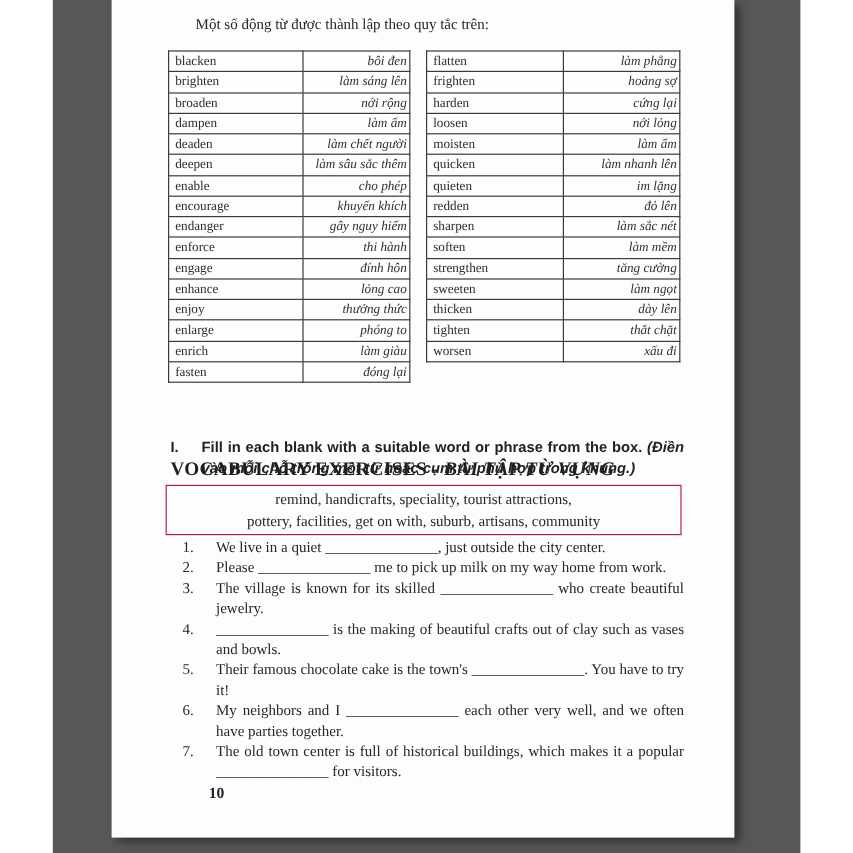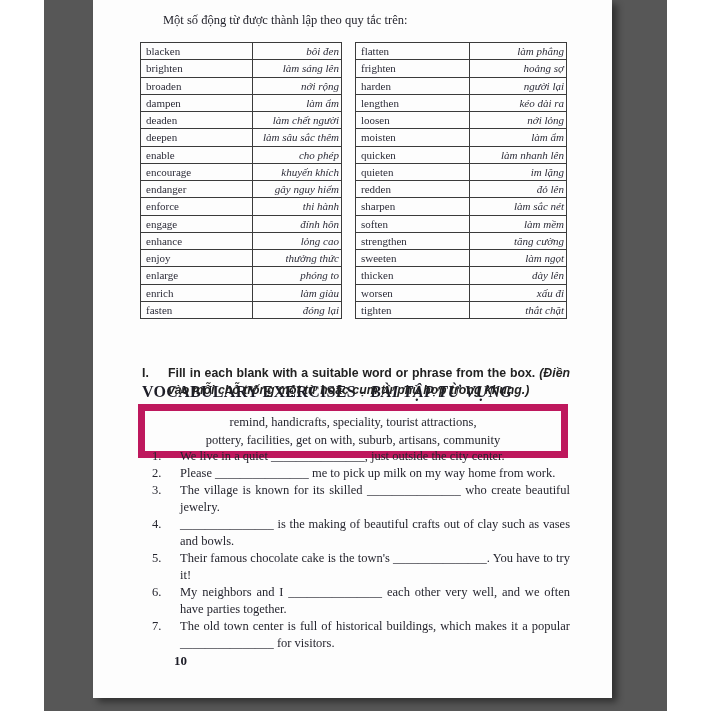--- a/index.html
+++ b/index.html
@@ -40,21 +40,21 @@
   .instruction{
     position:absolute;left:49px;top:365px;width:428px;display:flex;
     font-family:"Liberation Sans","DejaVu Sans",sans-serif;
     font-size:12.3px;font-weight:bold;line-height:17px;color:#222;
   }
   .instruction .numeral{width:26px;flex:none;}
   .instruction .instr-text{flex:1;text-align:justify;}
   .instruction .vi{font-style:italic;}
   .word-box{
     position:absolute;left:45px;top:404px;width:430px;
-    border:7px solid #be185d;padding:2px 6px;box-sizing:border-box;
+    border:1px solid #be185d;padding:2px 6px;box-sizing:border-box;
     font-size:12.5px;line-height:18px;text-align:center;color:#26262f;
   }
   .items{
     position:absolute;left:59px;top:448px;width:418px;
     font-size:12.5px;line-height:17px;color:#26262f;
   }
   .item{display:flex;}
   .item .num{width:28px;flex:none;}
   .item .txt{flex:1;text-align:justify;}
   .page-number{
@@ -145,25 +145,21 @@
       <tr>
           <td class="verb">flatten</td>
           <td class="meaning">làm phẳng</td>
         </tr>
           <tr>
           <td class="verb">frighten</td>
           <td class="meaning">hoảng sợ</td>
         </tr>
           <tr>
           <td class="verb">harden</td>
-          <td class="meaning">người lại</td>
-        </tr>
-          <tr>
-          <td class="verb">lengthen</td>
-          <td class="meaning">kéo dài ra</td>
+          <td class="meaning">cứng lại</td>
         </tr>
           <tr>
           <td class="verb">loosen</td>
           <td class="meaning">nới lỏng</td>
         </tr>
           <tr>
           <td class="verb">moisten</td>
           <td class="meaning">làm ẩm</td>
         </tr>
           <tr>
@@ -192,26 +188,26 @@
         </tr>
           <tr>
           <td class="verb">sweeten</td>
           <td class="meaning">làm ngọt</td>
         </tr>
           <tr>
           <td class="verb">thicken</td>
           <td class="meaning">dày lên</td>
         </tr>
           <tr>
+          <td class="verb">tighten</td>
+          <td class="meaning">thắt chặt</td>
+        </tr>
+          <tr>
           <td class="verb">worsen</td>
           <td class="meaning">xấu đi</td>
-        </tr>
-          <tr>
-          <td class="verb">tighten</td>
-          <td class="meaning">thắt chặt</td>
         </tr>
         </tbody>
     </table>
 
     <div class="vocab-heading">
       <span class="en">VOCABULARY EXERCISES - </span><span class="vi">BÀI TẬP TỪ VỰNG</span>
     </div>
 
     <div class="instruction">
       <span class="numeral">I.</span>

